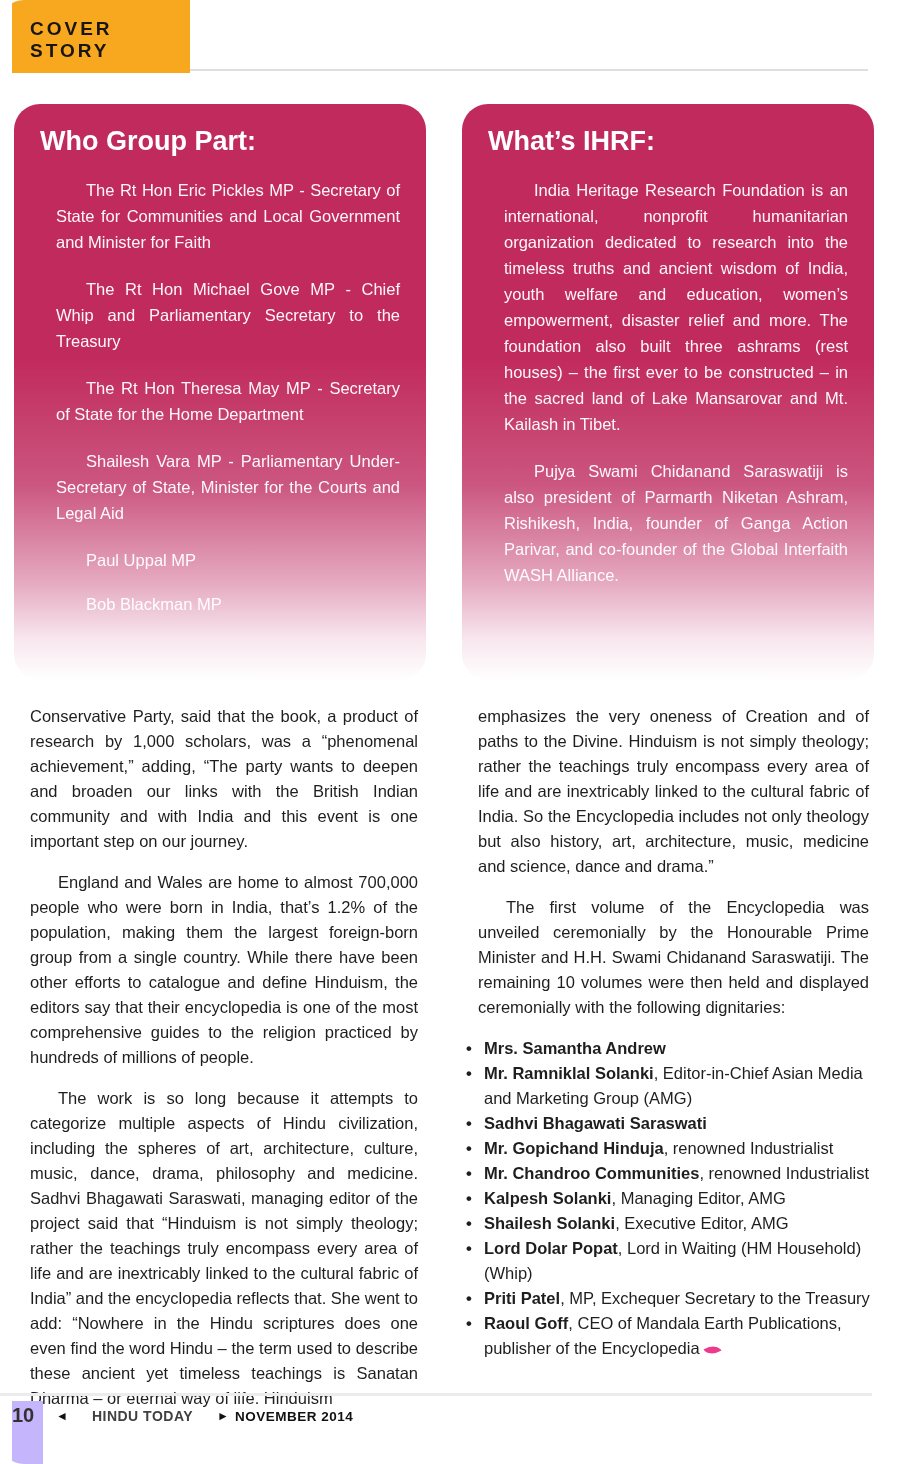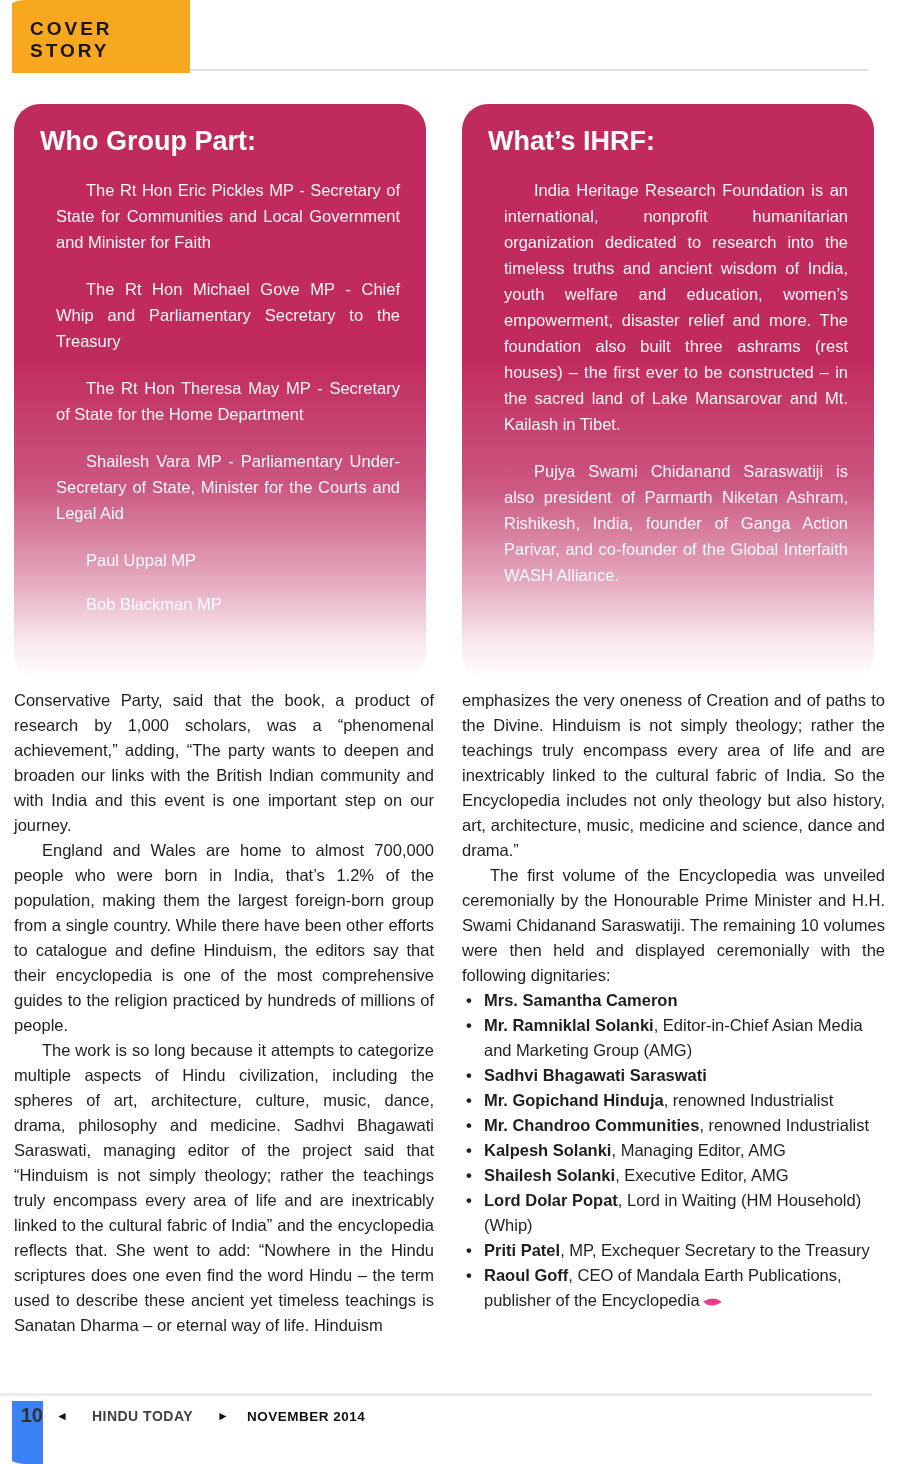--- a/index.html
+++ b/index.html
@@ -33,45 +33,45 @@
   .info-box p {
     margin:0 0 21px 16px; color:rgba(255,255,255,0.96);
     font-size:16.5px; line-height:26px; text-align:justify; text-indent:30px;
   }
   .info-box p.name-only { text-align:left; margin-bottom:18px; }
 
   
   .col { position:absolute; top:688px; font-size:16.5px; line-height:25px; color:#1E1E1E; }
   .col-left  { left:14px;  width:420px; }
   .col-right { left:462px; width:423px; }
-  .col p { margin:0; text-align:justify; }
+  .col p { margin:16px; text-align:justify; }
   .col p.indent { text-indent:28px; }
 
   ul.dignitaries { margin:0; padding:0; list-style:none; }
   ul.dignitaries li { position:relative; padding-left:22px; text-align:left; }
   ul.dignitaries li::before { content:"\2022"; position:absolute; left:4px; top:0; font-weight:bold; color:#1E1E1E; }
   .bold { font-weight:bold; }
 
   .leaf {
     display:inline-block; width:15px; height:10px; background:#EE3A8C;
     border-radius:0 100% 0 100%; transform:rotate(-30deg);
     margin-left:5px; vertical-align:middle;
   }
 
   
   .footer-rule { position:absolute; left:0; top:1393px; width:872px; height:3px; background:#ECECEC; }
   .page-num-box {
     position:absolute; left:12px; top:1401px; width:31px; height:63px;
-    background:#3b82f6; text-align:right;
+    background:#c4b5fd; text-align:left;
   }
   .page-num-box .num { display:inline-block; margin-top:3px; font-weight:bold; font-size:20px; color:#33312F; }
   .footer-nav { position:absolute; left:56px; top:1402px; height:28px; display:flex; align-items:center; }
   .arrow { font-size:12px; color:#111111; line-height:1; }
   .mag-title { color:#404040; font-weight:bold; font-size:14px; letter-spacing:0.5px; margin:0 24px; }
-  .issue { color:#111111; font-weight:bold; font-size:13.5px; letter-spacing:0.5px; margin-left:18px; }
+  .issue { color:#111111; font-weight:bold; font-size:13.5px; letter-spacing:0.5px; margin-left:6px; }
 </style>
 </head>
 <body>
 
 <div class="page">
 
   <div class="cover-banner">
     <span class="label">COVER STORY</span>
   </div>
   <div class="top-rule"></div>
@@ -95,21 +95,21 @@
   <div class="col col-left">
     <p>Conservative Party, said that the book, a product of research by 1,000 scholars, was a “phenomenal achievement,” adding, “The party wants to deepen and broaden our links with the British Indian community and with India and this event is one important step on our journey.</p>
     <p class="indent">England and Wales are home to almost 700,000 people who were born in India, that’s 1.2% of the population, making them the largest foreign-born group from a single country. While there have been other efforts to catalogue and define Hinduism, the editors say that their encyclopedia is one of the most comprehensive guides to the religion practiced by hundreds of millions of people.</p>
     <p class="indent">The work is so long because it attempts to categorize multiple aspects of Hindu civilization, including the spheres of art, architecture, culture, music, dance, drama, philosophy and medicine. Sadhvi Bhagawati Saraswati, managing editor of the project said that “Hinduism is not simply theology; rather the teachings truly encompass every area of life and are inextricably linked to the cultural fabric of India” and the encyclopedia reflects that. She went to add: “Nowhere in the Hindu scriptures does one even find the word Hindu – the term used to describe these ancient yet timeless teachings is Sanatan Dharma – or eternal way of life. Hinduism</p>
   </div>
 
   <div class="col col-right">
     <p>emphasizes the very oneness of Creation and of paths to the Divine. Hinduism is not simply theology; rather the teachings truly encompass every area of life and are inextricably linked to the cultural fabric of India. So the Encyclopedia includes not only theology but also history, art, architecture, music, medicine and science, dance and drama.”</p>
     <p class="indent">The first volume of the Encyclopedia was unveiled ceremonially by the Honourable Prime Minister and H.H. Swami Chidanand Saraswatiji. The remaining 10 volumes were then held and displayed ceremonially with the following dignitaries:</p>
     <ul class="dignitaries">
-      <li><span class="bold">Mrs. Samantha Cameron</span><span></span></li>
+      <li><span class="bold">Mrs. Samantha Andrew</span><span></span></li>
       <li><span class="bold">Mr. Ramniklal Solanki</span><span>, Editor-in-Chief Asian Media and Marketing Group (AMG)</span></li>
       <li><span class="bold">Sadhvi Bhagawati Saraswati</span><span></span></li>
       <li><span class="bold">Mr. Gopichand Hinduja</span><span>, renowned Industrialist</span></li>
       <li><span class="bold">Mr. Chandroo Communities</span><span>, renowned Industrialist</span></li>
       <li><span class="bold">Kalpesh Solanki</span><span>, Managing Editor, AMG</span></li>
       <li><span class="bold">Shailesh Solanki</span><span>, Executive Editor, AMG</span></li>
       <li><span class="bold">Lord Dolar Popat</span><span>, Lord in Waiting (HM Household) (Whip)</span></li>
       <li><span class="bold">Priti Patel</span><span>, MP, Exchequer Secretary to the Treasury</span></li>
       <li><span class="bold">Raoul Goff</span><span>, CEO of Mandala Earth Publications, publisher of the Encyclopedia</span><span class="leaf"></span></li>
     </ul>

